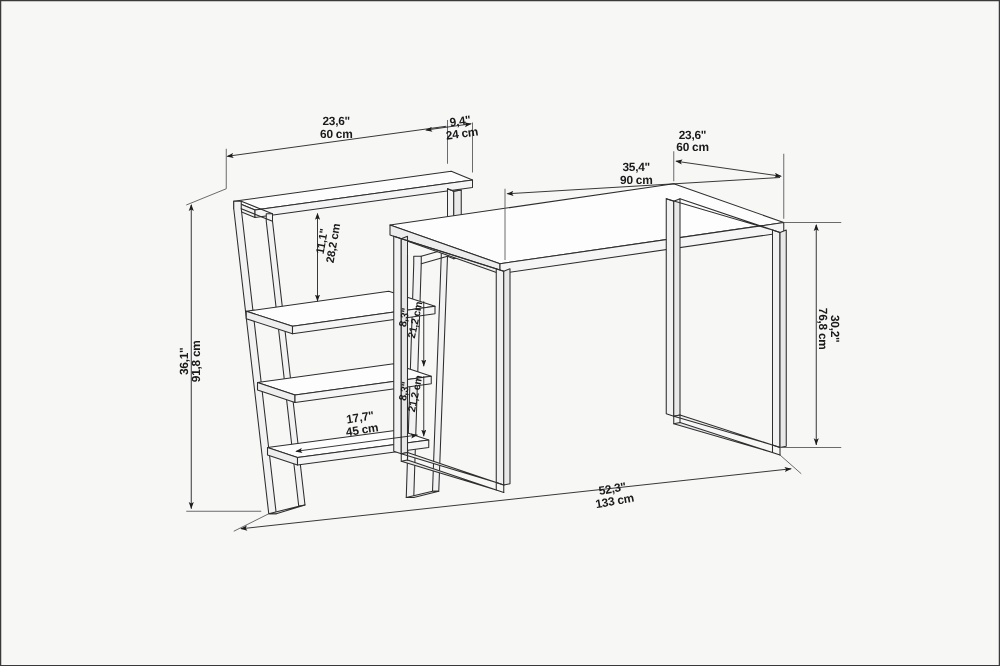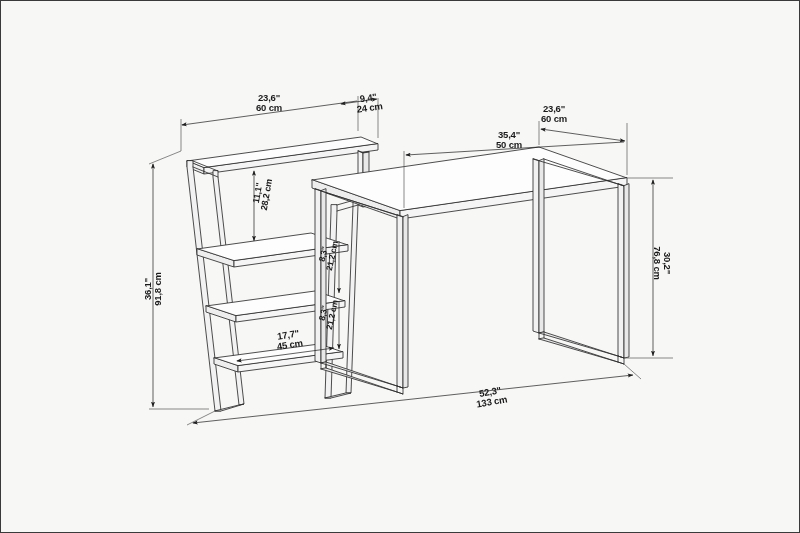--- a/index.html
+++ b/index.html
@@ -200,21 +200,21 @@
     <span class="l2">24 cm</span>
   </div>
 
   <div class="dimtext" style="left:553px; top:113px; font-size:9.5px; transform:translate(-50%,-50%) rotate(0deg);">
     <span class="l1">23,6"</span>
     <span class="l2">60 cm</span>
   </div>
 
   <div class="dimtext" style="left:508px; top:139px; font-size:9.5px; transform:translate(-50%,-50%) rotate(0deg);">
     <span class="l1">35,4"</span>
-    <span class="l2">50 cm</span>
+    <span class="l2">90 cm</span>
   </div>
 
   <div class="dimtext" style="left:262px; top:193px; font-size:9px; transform:translate(-50%,-50%) rotate(-80deg);">
     <span class="l1">11,1"</span>
     <span class="l2">28,2 cm</span>
   </div>
 
   <div class="dimtext" style="left:327px; top:254px; font-size:8.5px; transform:translate(-50%,-50%) rotate(-78deg);">
     <span class="l1">8,3"</span>
     <span class="l2">21,2 cm</span>

